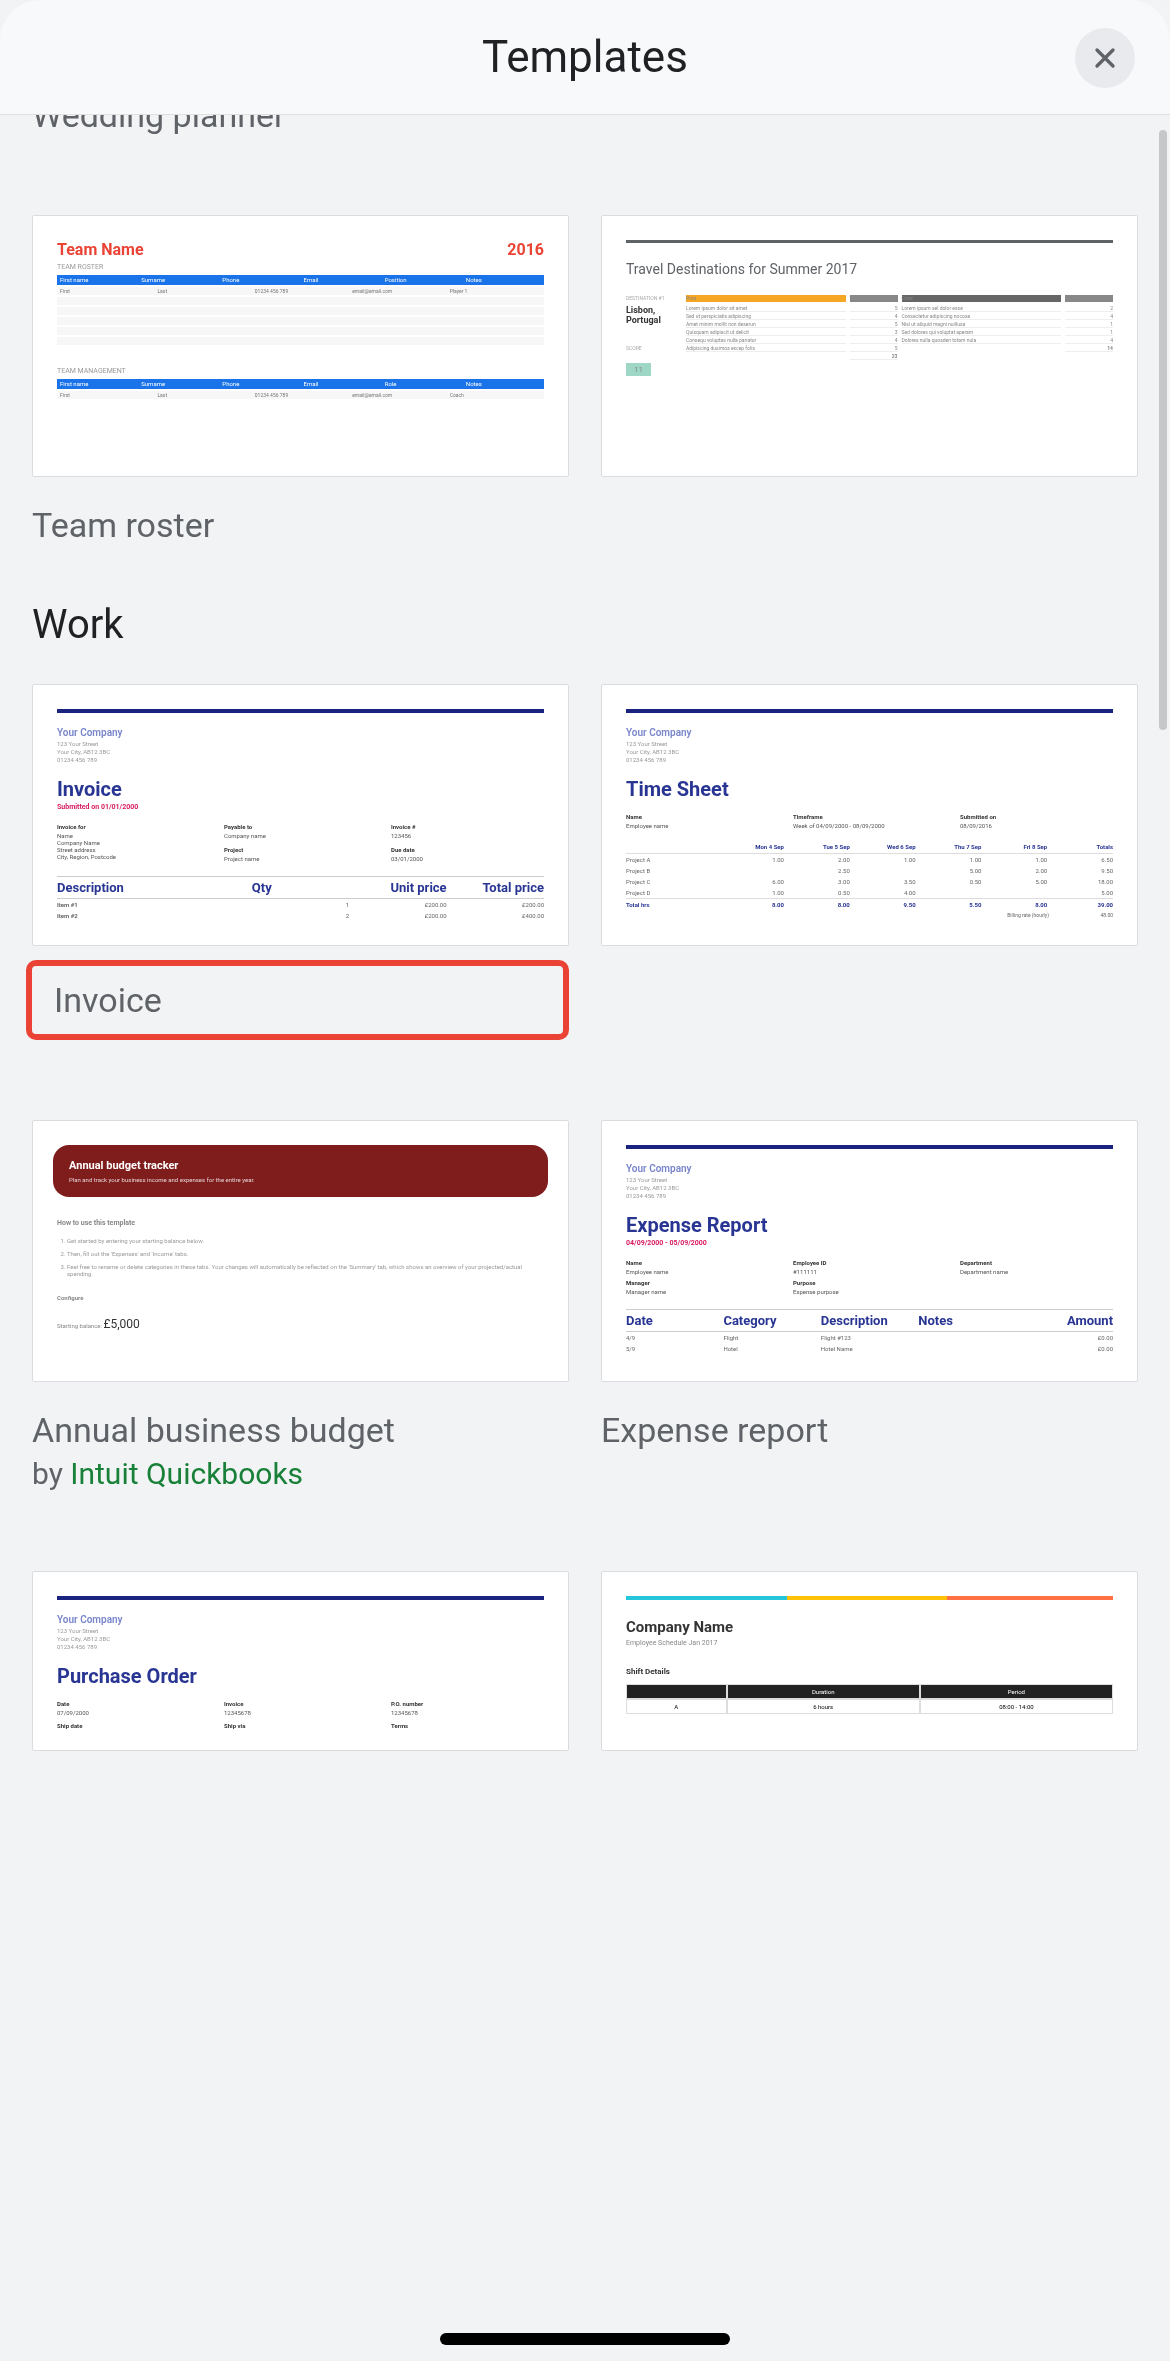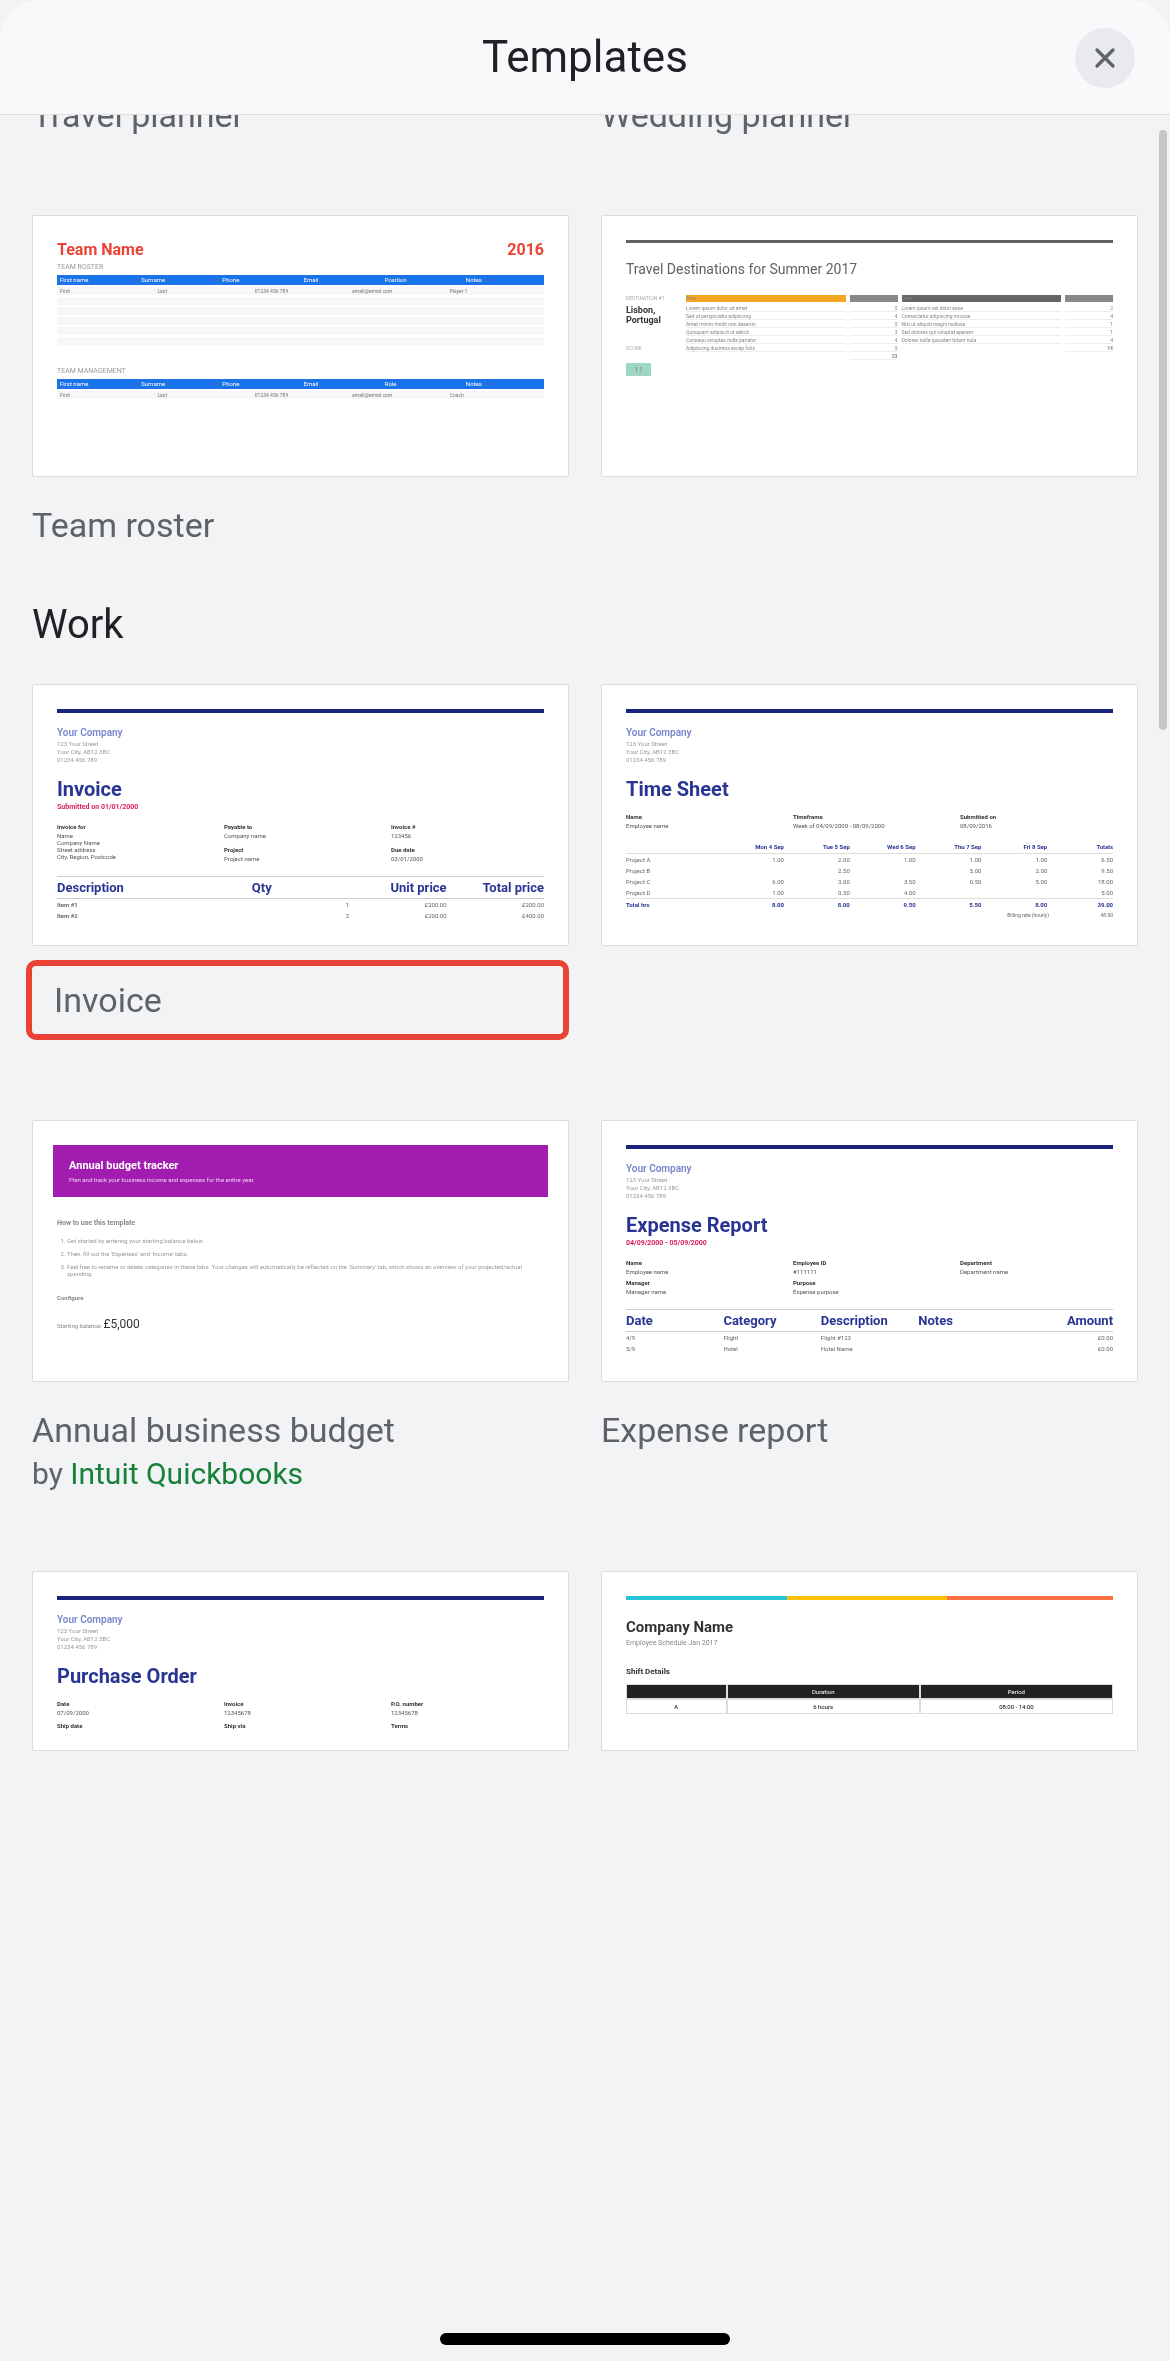--- a/index.html
+++ b/index.html
@@ -137,21 +137,21 @@
     .bd-tr span { flex: 1; }
     
     .ts-days { display: flex; font-size: 6px; color: #283593; font-weight: 700; margin-top: 14px; border-bottom: 1px solid #ddd; padding-bottom: 3px; }
     .ts-days span { flex: 1; text-align: right; }
     .ts-days span:first-child { flex: 1.4; text-align: left; }
     .ts-row { display: flex; font-size: 6px; color: #666; padding: 2px 0; }
     .ts-row span { flex: 1; text-align: right; }
     .ts-row span:first-child { flex: 1.4; text-align: left; }
     .ts-row.total { color: #283593; font-weight: 700; border-top: 1px solid #ddd; }
     
-    .ab-green { background: #a21caf; padding: 14px 16px; margin: 0 -4px; }
+    .ab-green { background: #7f1d1d; padding: 14px 16px; margin: 0 -4px; border-radius: 16px; }
     .ab-title { color: #fff; font-size: 11px; font-weight: 700; }
     .ab-sub { color: rgba(255,255,255,0.8); font-size: 6px; margin-top: 4px; }
     .ab-howto { font-size: 7px; color: #888; font-weight: 700; margin-top: 22px; }
     .ab-list { font-size: 6px; color: #999; margin-top: 10px; padding-left: 10px; }
     .ab-list li { margin-bottom: 5px; line-height: 1.3; }
     .ab-foot { font-size: 6px; color: #888; margin-top: 16px; }
     
     .er-bar { height: 4px; background: #1a237e; margin-bottom: 14px; }
     
     .po-bar { height: 4px; background: #1a237e; margin-bottom: 14px; }
@@ -196,21 +196,20 @@
         <path d="M6 6 L18 18 M18 6 L6 18" stroke="#5f6368" stroke-width="2.5" stroke-linecap="round" fill="none"></path>
       </svg>
   </div>
 </div>
 
 <div class="scrollbar"></div>
 
 <div class="content">
 
   <div class="partial-row">
-    <div class="partial-label">Travel planner</div>
     <div class="partial-label">Wedding planner</div>
   </div>
 
   <div class="row">
     <div class="card">
       <div class="thumb">
         <div class="tr-head">
           <span class="tr-team">Team Name</span>
           <span class="tr-year">2016</span>
         </div>

